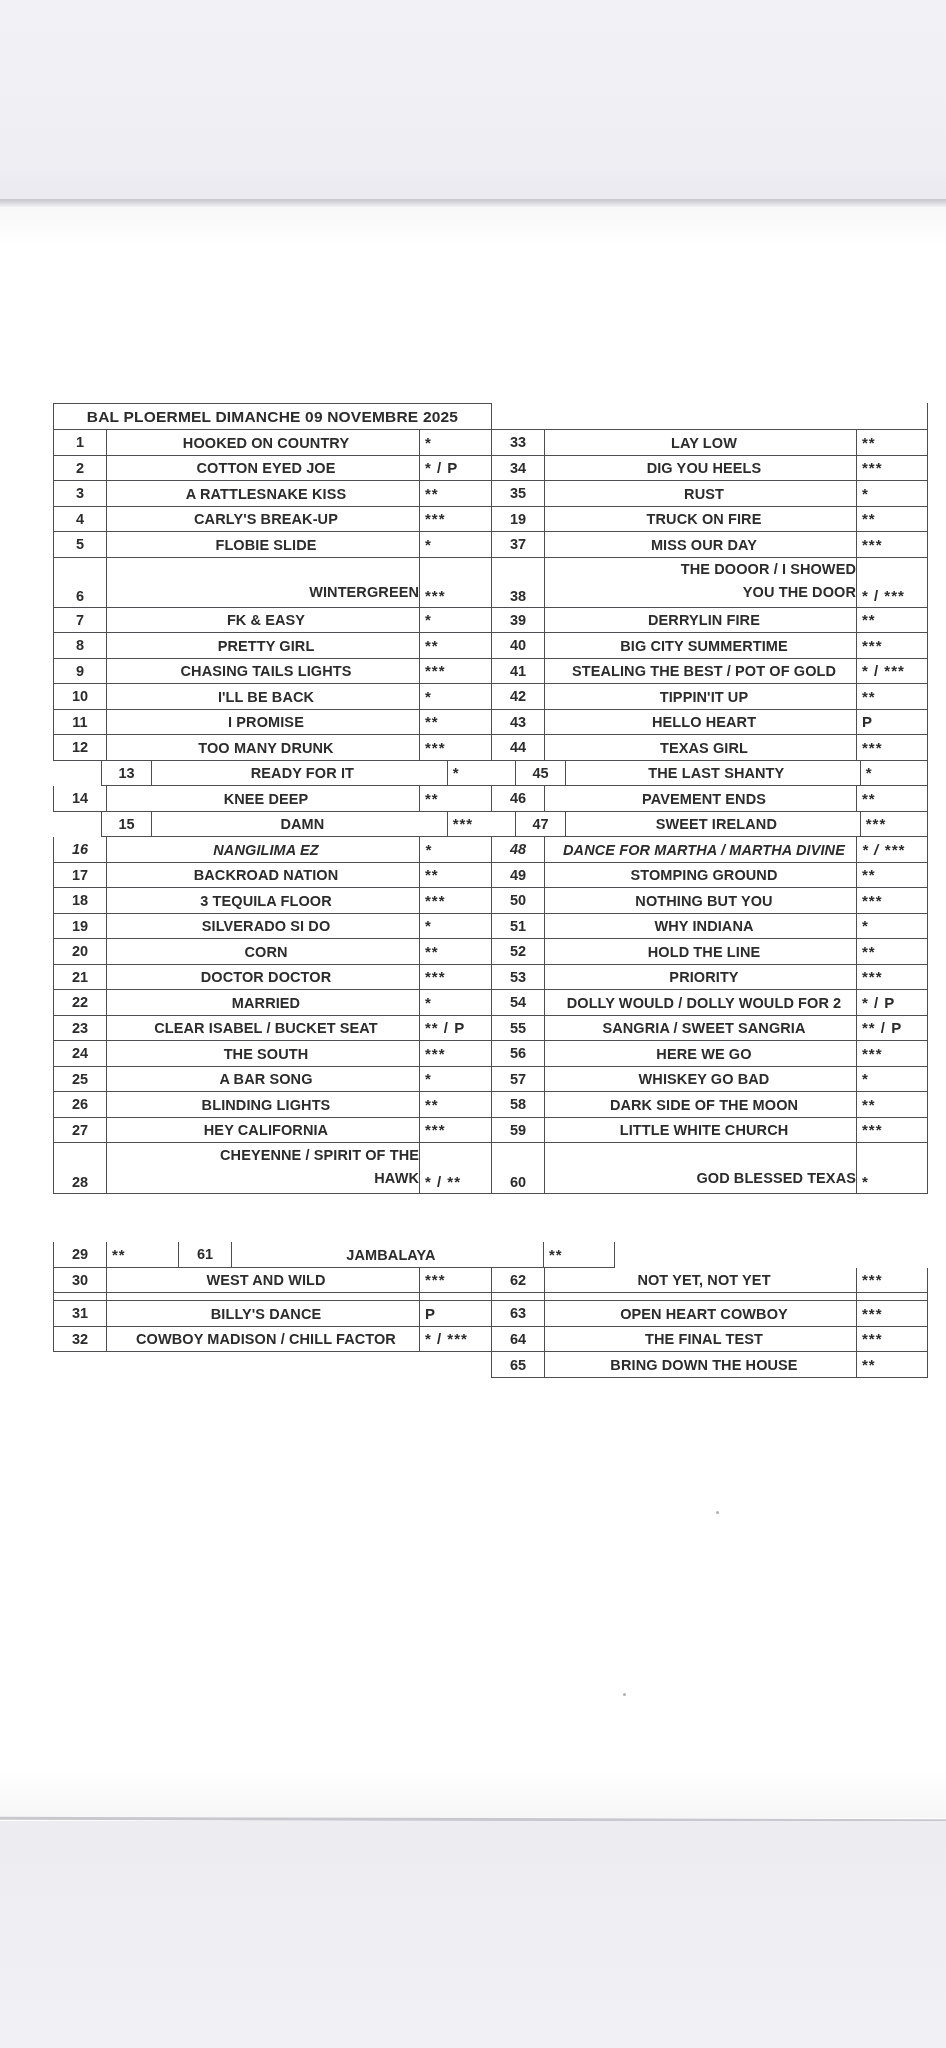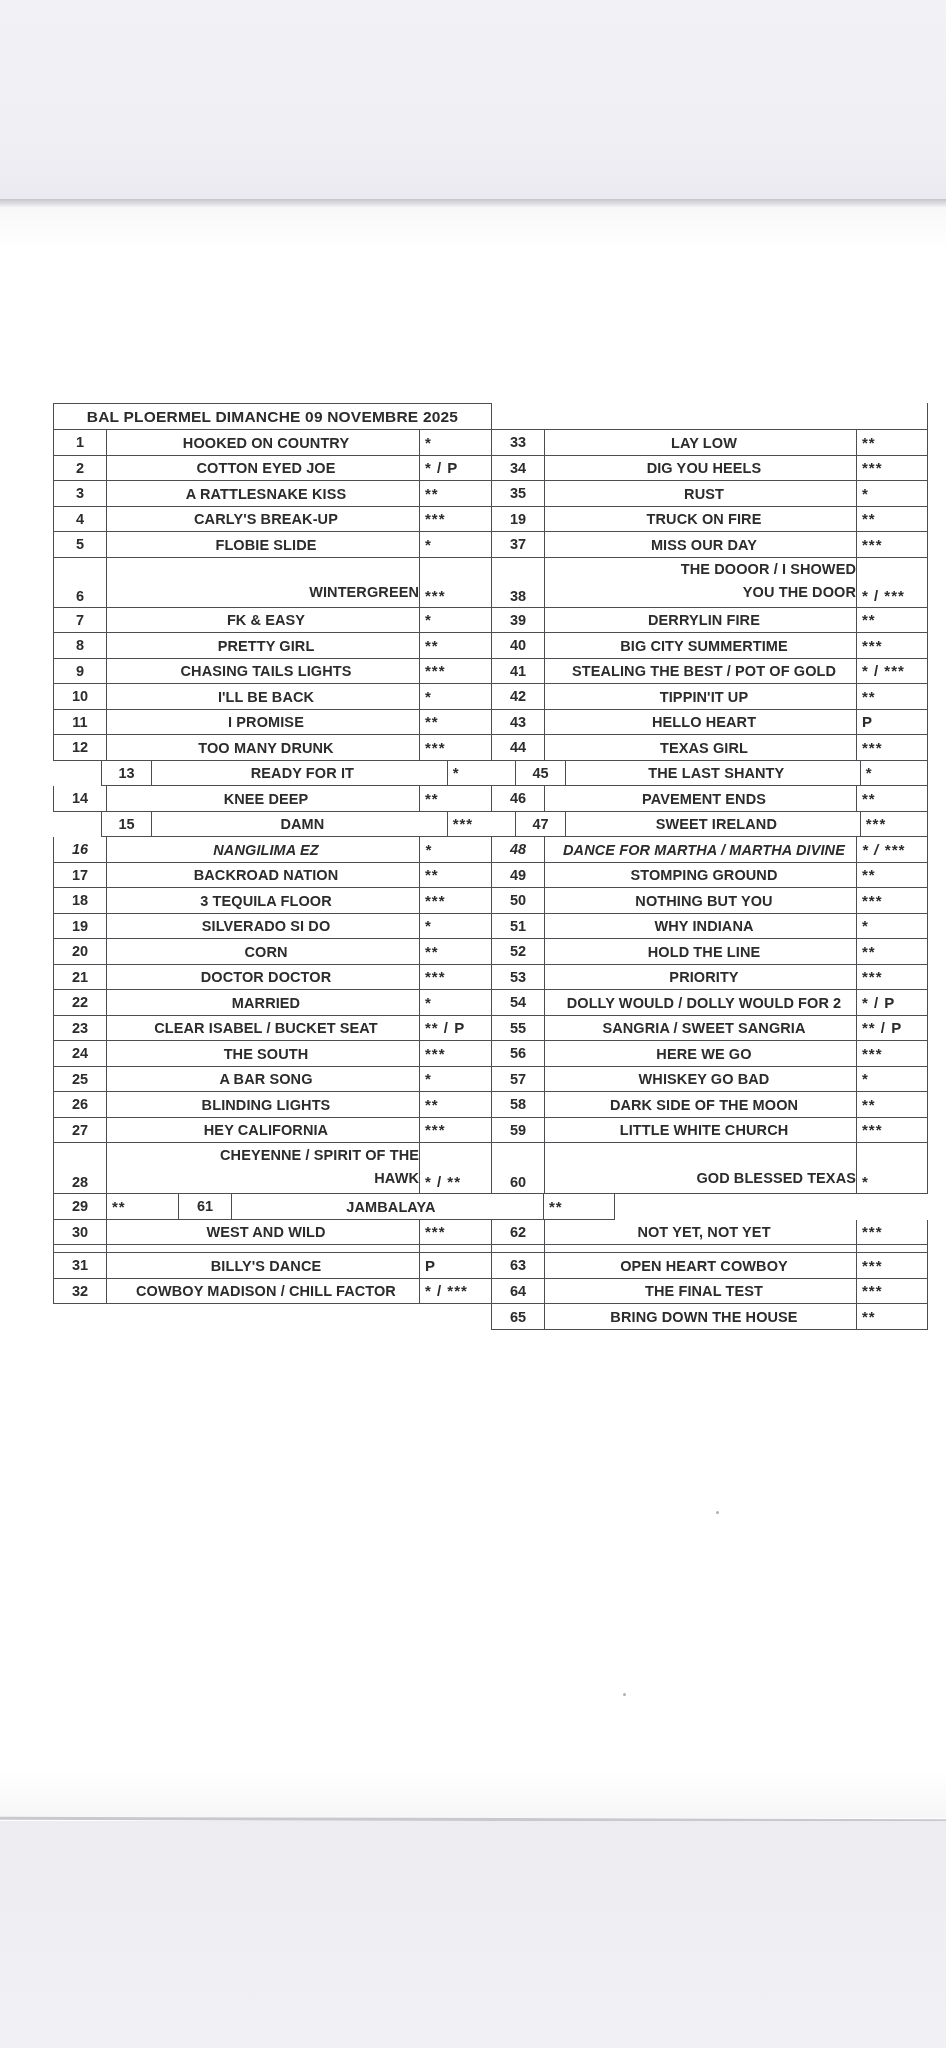--- a/index.html
+++ b/index.html
@@ -463,21 +463,21 @@
       <span class="tline">HAWK</span>
     </div>
     <div class="cell c-lmk marks">* / **</div>
     <div class="cell c-rnum num">60</div>
     <div class="cell c-rttl ttl ttl-stack">
       <span class="tline">GOD BLESSED TEXAS</span>
 
     </div>
     <div class="cell c-rmk marks">*</div>
   </div>
-      <div class="row" style="height: 25.5px;">
+      <div class="row" style="height: 25.5px; margin-top: 48px;">
     <div class="cell c-lnum num">29</div>
     <div class="cell c-lmk marks">**</div>
     <div class="cell c-rnum num">61</div>
     <div class="cell c-rttl ttl ttl-stack">
       <span class="tline">JAMBALAYA</span>
 
     </div>
     <div class="cell c-rmk marks">**</div>
   </div>
       <div class="row" style="height: 25.5px;">

